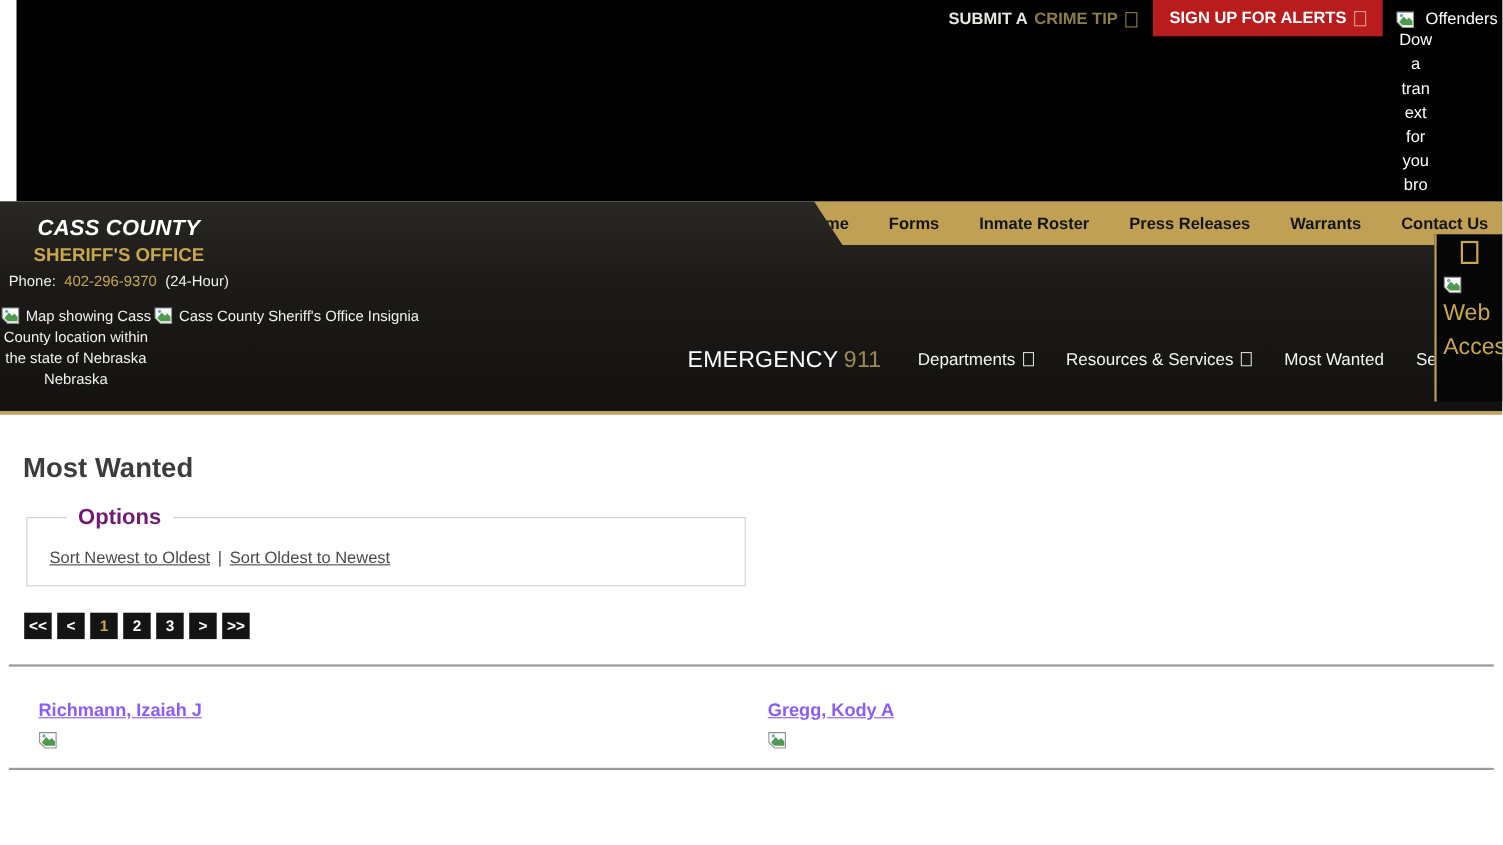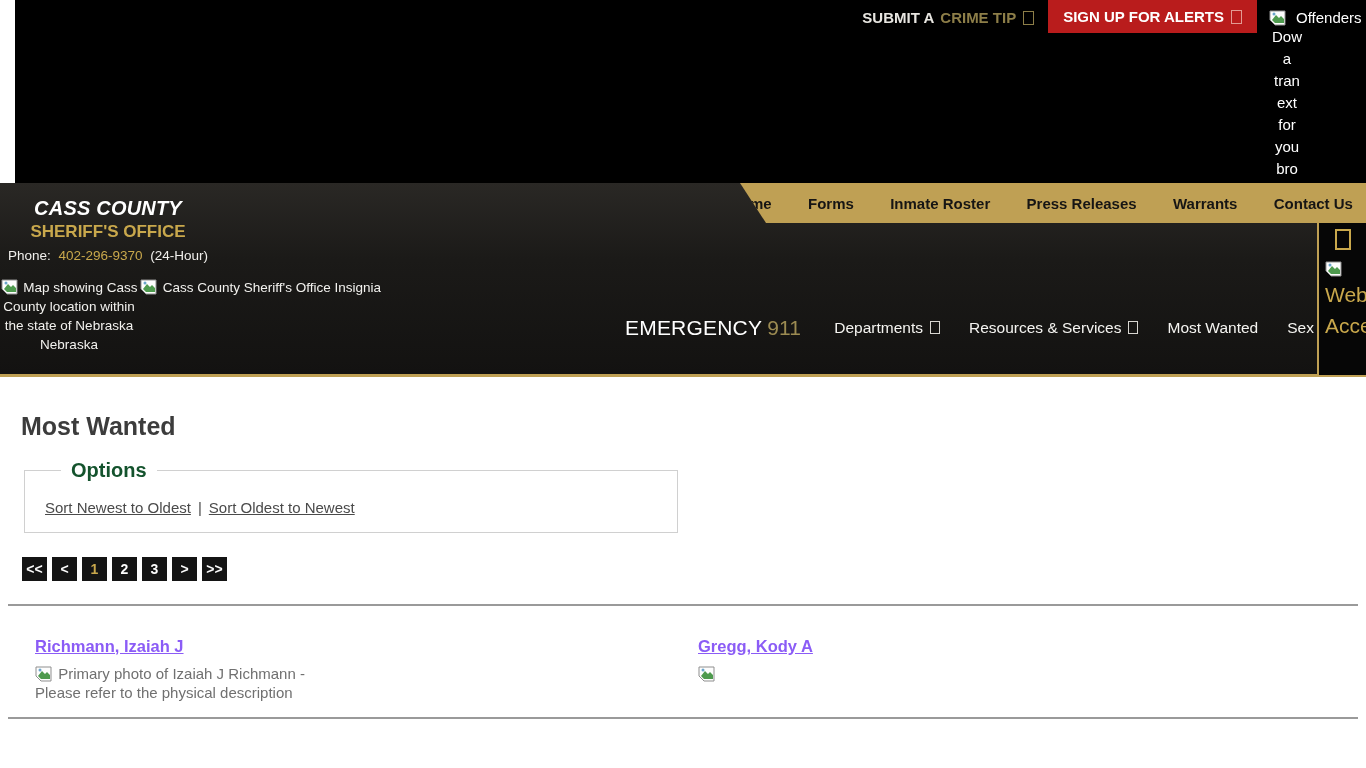--- a/index.html
+++ b/index.html
@@ -44,32 +44,32 @@
   .insignia-box { margin-left:2px; width:260px; color:#f2f1ee; font-size:13.5px; line-height:19px; text-align:left; }
   .bimg { vertical-align:-3px; margin-right:2px; }
 
   .subnav { position:absolute; top:133px; left:625px; display:flex; align-items:center; }
   .emg { font-size:21px; color:#fff; letter-spacing:0.2px; white-space:nowrap; }
   .emg .emg-num { color:#9c8b52; margin-left:5px; }
   .subnav-links { display:flex; align-items:center; margin-left:33px; gap:29px; }
   .subnav-links a { color:#f5f4f1; font-size:15.5px; text-decoration:none; cursor:pointer; white-space:nowrap; }
   .dd-box { display:inline-block; width:10px; height:13px; border:1px solid #d8d6d1; margin-left:7px; vertical-align:-1px; }
 
-  .access-panel { position:absolute; top:40px; right:0; width:49px; height:152px; background:#060606;
+  .access-panel { position:absolute; top:30px; right:0; width:62px; height:152px; background:#060606;
                   border-left:2px solid #bfa054; overflow:hidden; cursor:pointer; }
   .access-glyph { display:block; width:16px; height:21px; border:2px solid #c9a84c; margin:6px auto 0 auto; }
   .access-panel svg { display:block; margin:11px 0 0 6px; }
   .access-lines { margin:2px 0 0 6px; color:#c9a84c; font-size:21px; line-height:31px; white-space:nowrap; }
 
   
   .content { position:absolute; top:380px; left:0; width:1366px; }
   h1.page-title { margin:32px 0 0 21px; font-size:25px; font-weight:bold; color:#3c3c3c; }
 
   fieldset.options { margin:18px 0 0 24px; width:654px; border:1px solid #d0d0d0; padding:6px 20px 16px 20px; }
-  fieldset.options legend { font-size:20px; font-weight:bold; color:#14532d; padding:0 10px; margin-left:16px; }
+  fieldset.options legend { font-size:20px; font-weight:bold; color:#701a75; padding:0 10px; margin-left:16px; }
   .opt-row { margin-top:11px; font-size:15px; color:#4a4a4a; }
   .opt-row a { color:#4a4a4a; text-decoration:underline; cursor:pointer; }
   .opt-sep { margin:0 7px; color:#4a4a4a; }
 
   .pagination { margin:24px 0 0 22px; display:flex; gap:5px; }
   .pg-btn { min-width:25px; height:24px; background:#141414; color:#fdfdfd; font-size:14px; font-weight:bold;
             display:flex; align-items:center; justify-content:center; cursor:pointer; padding:0 4px; }
   .pg-btn.current { color:#c9a84c; }
 
   hr.rule { border:none; border-top:2px solid #9a9a9a; margin:23px 8px 0 8px; }
@@ -209,21 +209,20 @@
 
     <div class="listings">
       <div class="listing">
         <a class="listing-name">Richmann, Izaiah J</a>
         <div class="listing-alt">
           <svg class="bimg" width="17" height="16" viewBox="0 0 17 16">
             <polygon points="1,1 16,1 16,15 6,15 1,10" fill="#fdfdfd" stroke="#8f8f8f"></polygon>
             <polygon points="3,10 7,5 10,8 12,6 15,9 15,13 6,13" fill="#4e9a4e"></polygon>
             <circle cx="5" cy="4" r="1.5" fill="#6aa5cc"></circle>
           </svg>
-          <span>Primary photo of Izaiah J Richmann - Please refer to the physical description</span>
         </div>
       </div>
       <div class="listing">
         <a class="listing-name">Gregg, Kody A</a>
         <div class="listing-alt">
           <svg class="bimg" width="17" height="16" viewBox="0 0 17 16">
             <polygon points="1,1 16,1 16,15 6,15 1,10" fill="#fdfdfd" stroke="#8f8f8f"></polygon>
             <polygon points="3,10 7,5 10,8 12,6 15,9 15,13 6,13" fill="#4e9a4e"></polygon>
             <circle cx="5" cy="4" r="1.5" fill="#6aa5cc"></circle>
           </svg>

